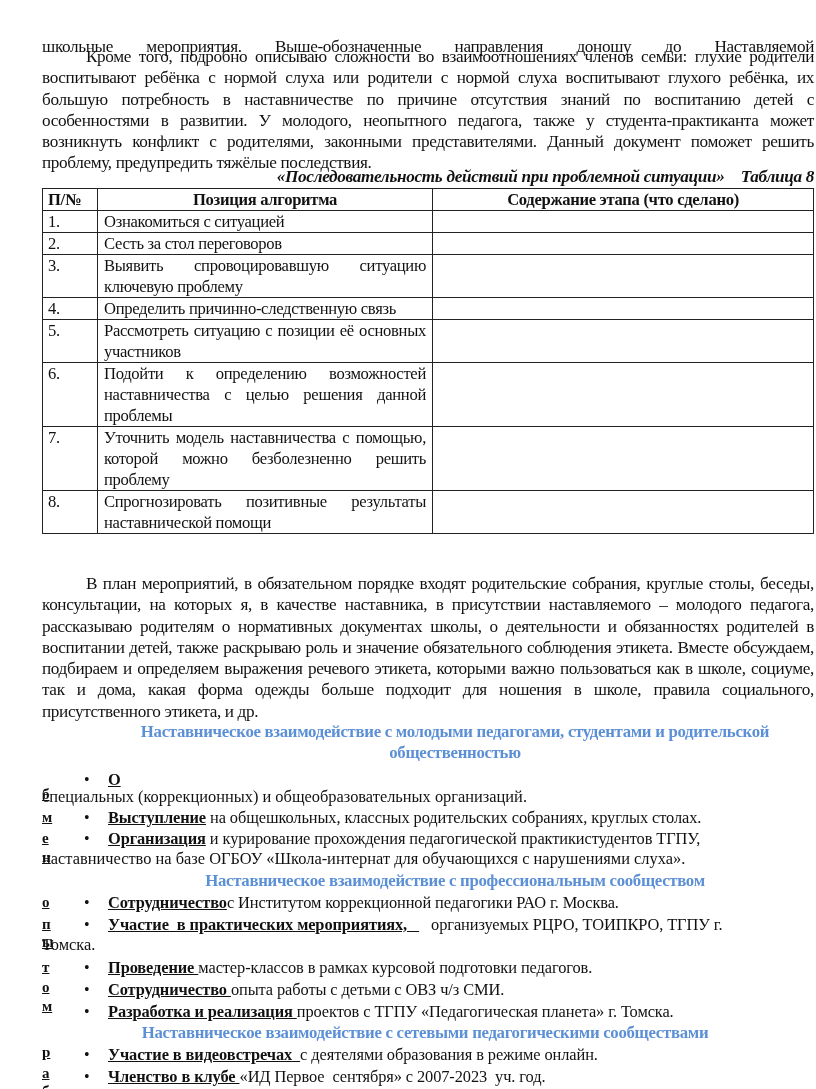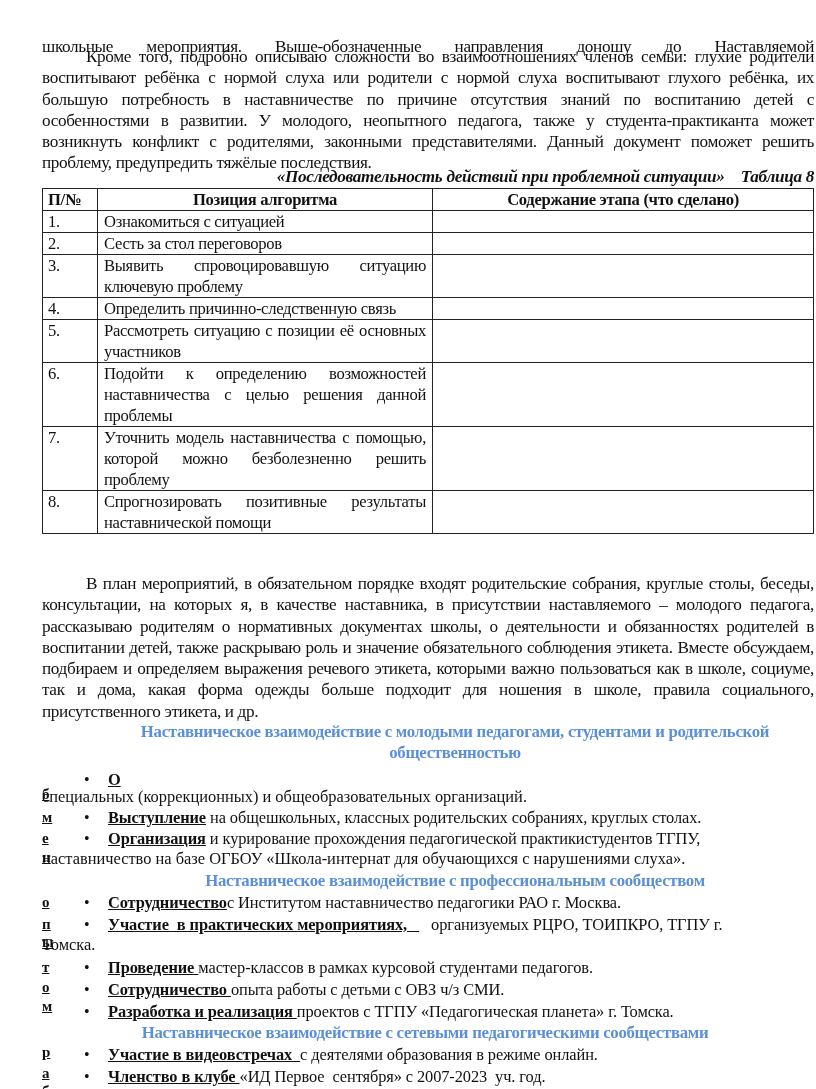--- a/index.html
+++ b/index.html
@@ -146,31 +146,31 @@
     <span class="txt"><b>Организация</b><span> и курирование прохождения педагогической практикистудентов ТГПУ,</span></span>
   </div>
   <div class="cont" style="top:849px;">наставничество на базе ОГБОУ «Школа-интернат для обучающихся с нарушениями слуха».</div>
 
   <div class="heading" style="top:870px;">
     <div>Наставническое взаимодействие с профессиональным сообществом</div>
   </div>
 
   <div class="bul" style="left:84px; top:893px;">
     <span class="dot">•</span>
-    <span class="txt"><b>Сотрудничество</b><span>с Институтом наставничество педагогики  РАО г. Москва.</span></span>
+    <span class="txt"><b>Сотрудничество</b><span>с Институтом коррекционной педагогики  РАО г. Москва.</span></span>
   </div>
   <div class="bul" style="left:84px; top:915px;">
     <span class="dot">•</span>
     <span class="txt" style="white-space:pre;"><b>Участие  в практических мероприятиях,   </b><span>   организуемых РЦРО, ТОИПКРО, ТГПУ г.</span></span>
   </div>
   <div class="cont" style="top:935px;">Томска.</div>
 
   <div class="bul" style="left:84px; top:958px;">
     <span class="dot">•</span>
-    <span class="txt" style="white-space:pre;"><b>Проведение </b><span>мастер-классов в рамках курсовой студентами педагогов.</span></span>
+    <span class="txt" style="white-space:pre;"><b>Проведение </b><span>мастер-классов в рамках курсовой подготовки педагогов.</span></span>
   </div>
   <div class="bul" style="left:84px; top:980px;">
     <span class="dot">•</span>
     <span class="txt" style="white-space:pre;"><b>Сотрудничество </b><span>опыта работы с детьми с ОВЗ ч/з СМИ.</span></span>
   </div>
   <div class="bul" style="left:84px; top:1002px;">
     <span class="dot">•</span>
     <span class="txt" style="white-space:pre;"><b>Разработка и реализация </b><span>проектов с ТГПУ «Педагогическая планета» г. Томска.</span></span>
   </div>
 

